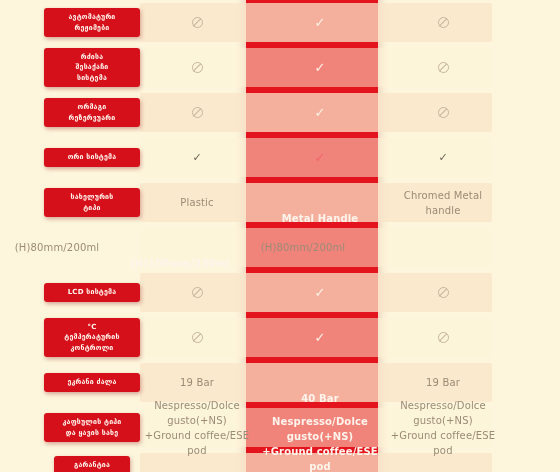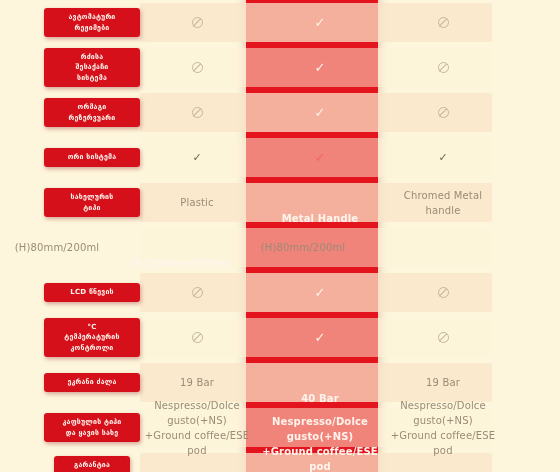--- a/index.html
+++ b/index.html
@@ -263,21 +263,21 @@
         <span class="value-text strong">(H)100mm/330ml</span>
       </div>
       <div class="value-cell last">
         <span class="value-text">(H)80mm/200ml</span>
       </div>
     </div>
 
     <div class="row">
       <div class="band"></div>
       <div class="label-cell">
-        <div class="label-badge">LCD წნევის</div>
+        <div class="label-badge">LCD სისტემა</div>
       </div>
       <div class="value-cell">
         <span class="icon icon-no"></span>
       </div>
       <div class="value-cell mid">
         <span class="icon icon-check">✓</span>
       </div>
       <div class="value-cell last">
         <span class="icon icon-no"></span>
       </div>

